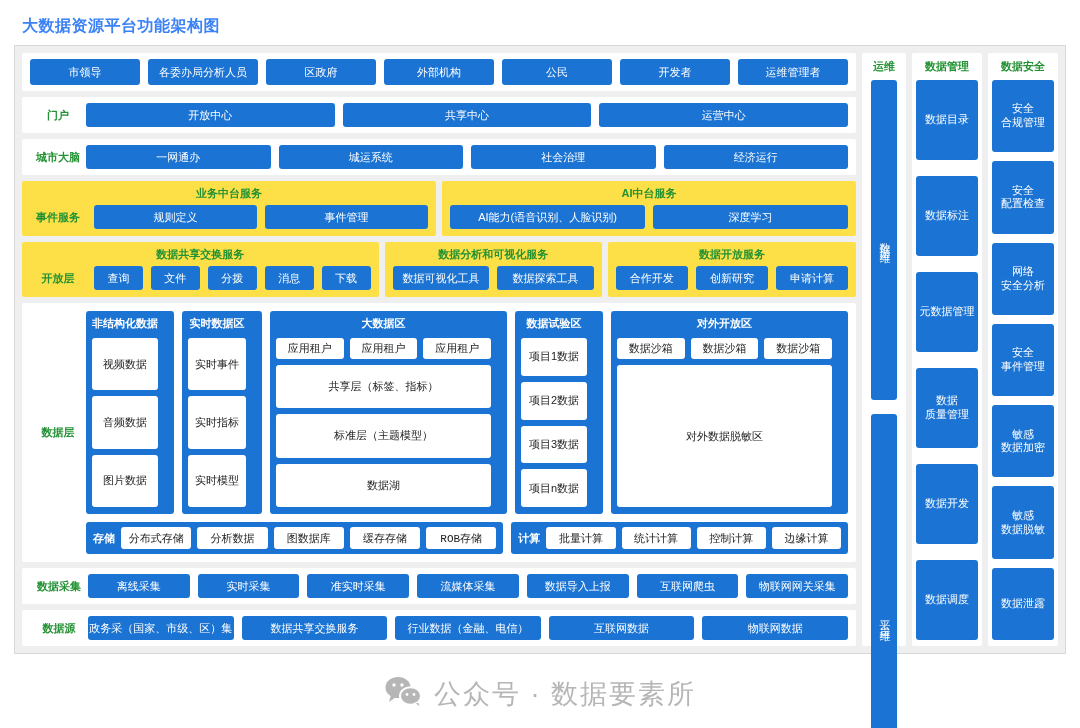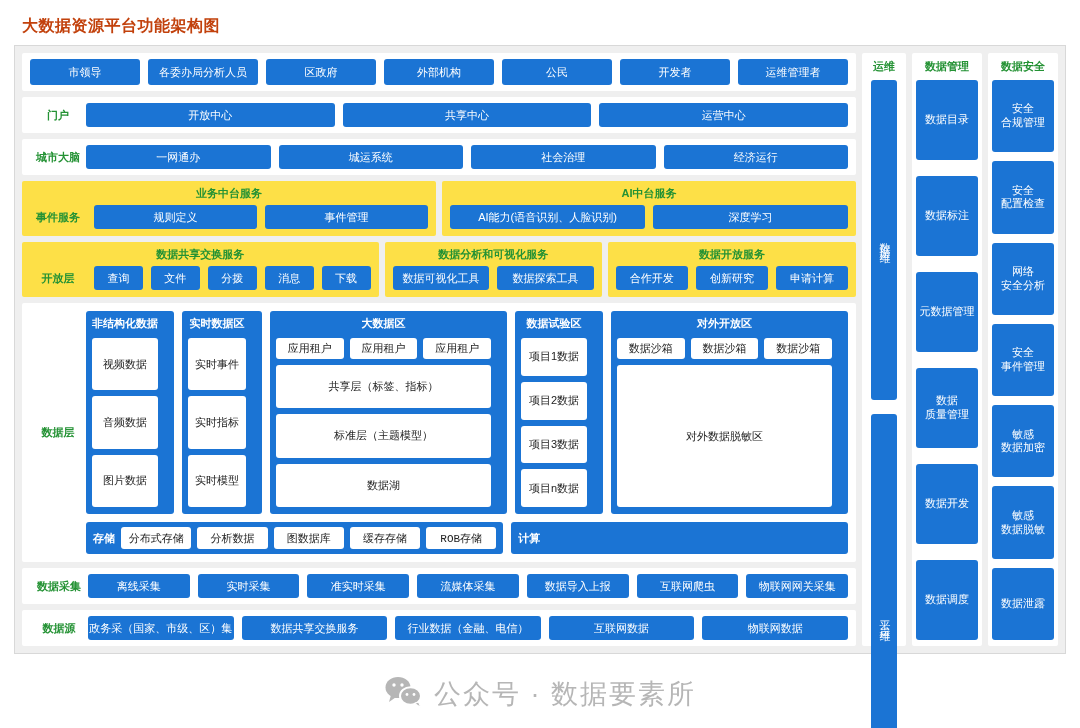--- a/index.html
+++ b/index.html
@@ -9,21 +9,21 @@
     font-family: "Liberation Sans", "DejaVu Sans", sans-serif;
     overflow: hidden;
   }
   #root {
     width: 1080px; height: 728px;
     background: #ffffff;
     position: relative;
     padding: 14px 14px 0 14px;
   }
   .title {
-    font-size: 16px; font-weight: bold; color: #c2410c;
+    font-size: 16px; font-weight: bold; color: #3b82f6;
     letter-spacing: .5px; margin: 2px 0 8px 8px;
   }
   .board {
     border: 1px solid #d8d8d8;
     background: #efefef;
     padding: 7px;
     height: 609px;
     display: flex;
     gap: 6px;
   }
@@ -336,20 +336,26 @@
               <div class="row-btns" id="storage-row" style="gap:6px;font-family:Liberation Mono, monospace;">
                   <div class="wbox">分布式存储</div>
                   <div class="wbox">分析数据</div>
                   <div class="wbox">图数据库</div>
                   <div class="wbox">缓存存储</div>
                   <div class="wbox">ROB存储</div>
                 </div>
             </div>
             <div class="sc-panel sc-compute">
               <div class="sc-label">计算</div>
+              <div class="row-btns" id="compute-row" style="gap:6px;">
+                  <div class="wbox">批量计算</div>
+                  <div class="wbox">统计计算</div>
+                  <div class="wbox">控制计算</div>
+                  <div class="wbox">边缘计算</div>
+                </div>
             </div>
           </div>
         </div>
       </div>
 
       <div class="band">
         <div class="lbl wide">数据采集</div>
         <div class="row-btns" id="collect-row">
             <div class="btn">离线采集</div>
             <div class="btn">实时采集</div>

